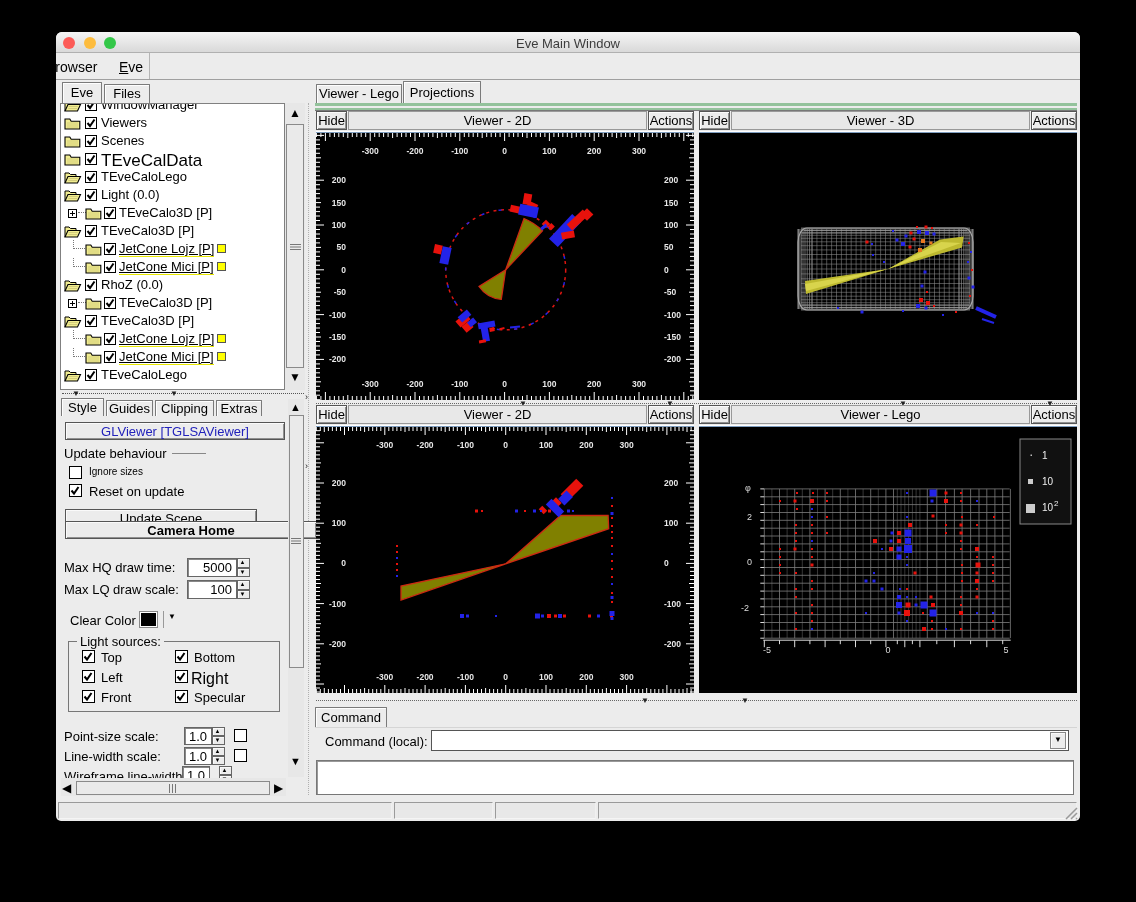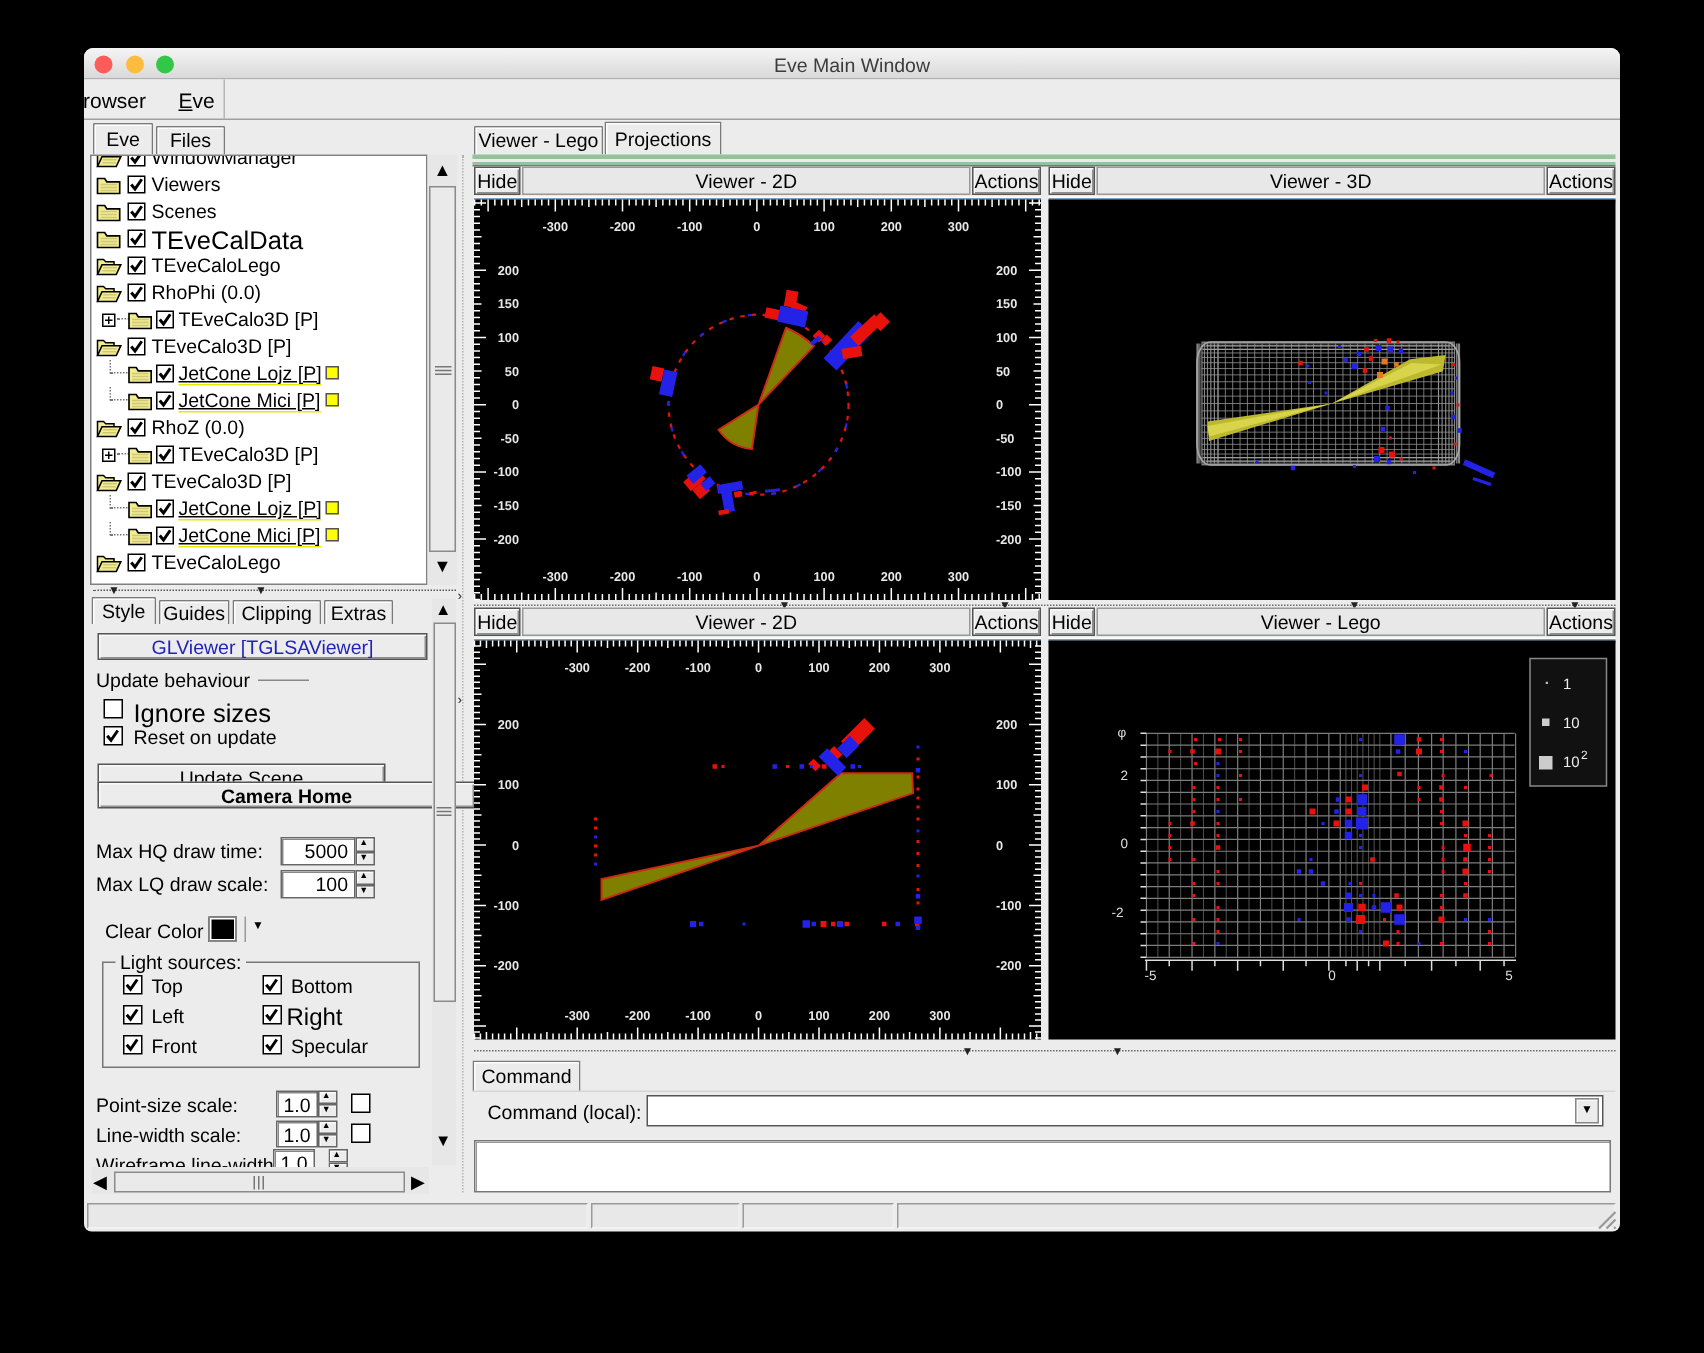--- a/index.html
+++ b/index.html
@@ -105,21 +105,21 @@
       <div class="abs" style="left:100px; top:168px; font-size:13px;">TEveCaloLego</div>
       <svg class="folder" style="left:63px; top:188px;" width="18" height="13" viewBox="0 0 18 13">
 <path d="M1 12 L1 2 L5 2 L6.5 3.5 L12 3.5 L12 5.5" fill="#f1ed90" stroke="#000" stroke-width="1"></path>
 <path d="M1 12 L4 5.5 L16.5 5.5 L13.5 12 Z" fill="#f1ed90" stroke="#000" stroke-width="1.1"></path>
 <path d="M4.8 7.5h9M4.3 9.5h9" stroke="#cfc878" stroke-width="0.9"></path>
       </svg>
       <svg class="abs" style="left:84px; top:188px; overflow:visible;" width="12" height="12">
         <rect x="0.5" y="0.5" width="11" height="11" fill="#fff" stroke="#000" stroke-width="1"></rect>
         <path d="M2.5 6.0 l2.5 3 l4.5 -6.5" stroke="#000" stroke-width="2" fill="none"></path>
       </svg>
-      <div class="abs" style="left:100px; top:186px; font-size:13px;">RhoPhi (0.0)</div>
+      <div class="abs" style="left:100px; top:186px; font-size:13px;">Light (0.0)</div>
       <div class="abs" style="left:77px; top:211px; width:8px; height:1px; border-top:1px dotted #777;"></div>
       <svg class="abs" style="left:67px; top:208px;" width="9" height="9">
         <rect x="0.5" y="0.5" width="8" height="8" fill="#fff" stroke="#000"></rect>
         <path d="M2 4.5h5M4.5 2v5" stroke="#000"></path>
       </svg>
       <svg class="folder" style="left:84px; top:206px;" width="17" height="13" viewBox="0 0 17 13">
 <path d="M1 12 L1 2 L5.8 2 L7.2 4.2 L15.8 4.2 L15.8 12 Z" fill="#f1ed90" stroke="#000" stroke-width="1.1"></path>
 <path d="M3 6h11M3 8h11M3 10h11" stroke="#cfc878" stroke-width="0.9"></path>
       </svg>
       <svg class="abs" style="left:103px; top:206px; overflow:visible;" width="12" height="12">
@@ -252,21 +252,21 @@
 <div class="tab" style="left:106px; top:400px; width:47px; height:16px; line-height:15px;">Guides</div>
 <div class="tab" style="left:155px; top:400px; width:59px; height:16px; line-height:15px;">Clipping</div>
 <div class="tab" style="left:216px; top:400px; width:46px; height:16px; line-height:15px;">Extras</div>
 
 <div class="btn" style="left:65px; top:422px; width:220px; height:18px; line-height:17px; color:#2222bb;">GLViewer [TGLSAViewer]</div>
 <div class="gl abs" style="left:64px; top:446px; font-size:13px;">Update behaviour</div>
 <div class="abs" style="left:172px; top:453px; width:34px; height:1px; background:#888;"></div>
 <svg class="abs" style="left:69px; top:466px; overflow:visible;" width="13" height="13">
     <rect x="0.5" y="0.5" width="12" height="12" fill="#fff" stroke="#000" stroke-width="1"></rect>
   </svg>
-<div class="abs" style="left:89px; top:466px; font-size:17px;">Ignore sizes</div>
+<div class="abs" style="left:89px; top:466px; font-size:10px;">Ignore sizes</div>
 <svg class="abs" style="left:69px; top:484px; overflow:visible;" width="13" height="13">
     <rect x="0.5" y="0.5" width="12" height="12" fill="#fff" stroke="#000" stroke-width="1"></rect>
     <path d="M2.5 6.5 l2.5 3 l4.5 -6.5" stroke="#000" stroke-width="2" fill="none"></path>
   </svg>
 <div class="abs" style="left:89px; top:484px; font-size:13px;">Reset on update</div>
 <div class="btn" style="left:65px; top:509px; width:192px; height:18px; line-height:17px;">Update Scene</div>
 <div class="btn" style="left:65px; top:521px; width:252px; height:18px; line-height:17px;font-weight:bold;">Camera Home</div>
 <div class="abs" style="left:64px; top:560px; font-size:13px;">Max HQ draw time:</div>
 <div class="entry" style="left:187px; top:558px; width:50px; height:19px; line-height:18px; padding-right:4px;">5000</div>
 <div class="abs" style="left:237px; top:558px; width:13px; height:9.5px; background:#ececec; border:1px solid #666; box-shadow:inset 1px 1px 0 #fafafa;"></div>

